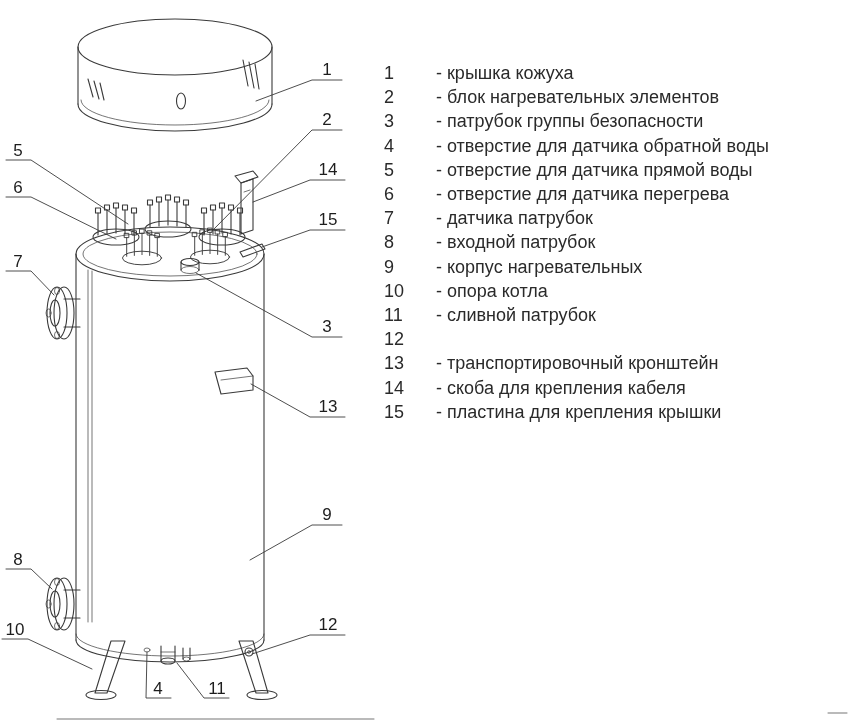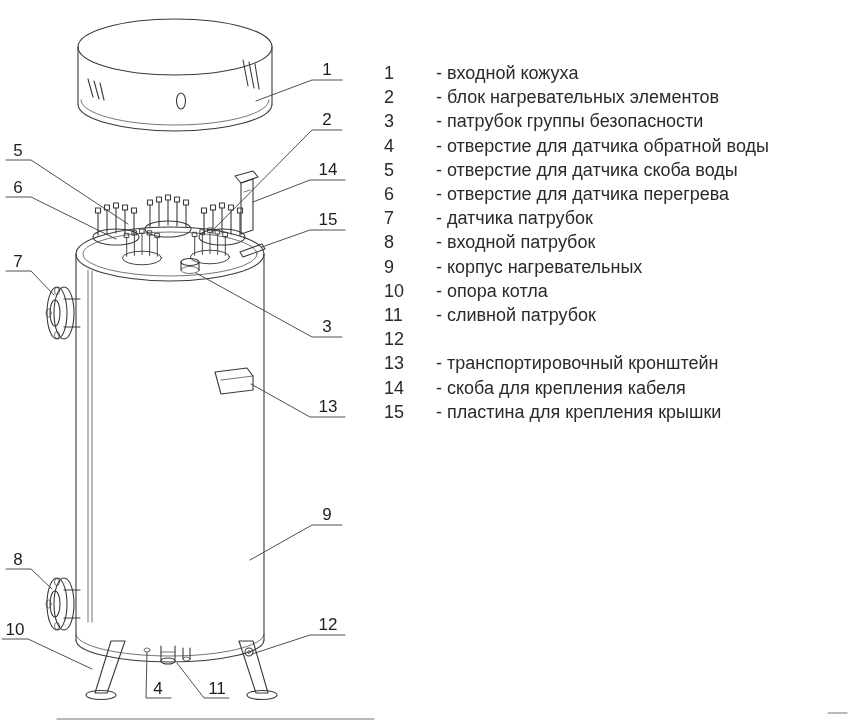--- a/index.html
+++ b/index.html
@@ -198,37 +198,37 @@
 
   <g>
     <line x1="57" y1="719" x2="374" y2="719" class="ln thin"></line>
     <line x1="828" y1="713" x2="847" y2="713" class="ln thin"></line>
   </g>
 </svg>
 
 <div class="legend">
   <div class="legend-row">
     <span class="legend-num">1</span>
-    <span class="legend-txt">- входной кожуха</span>
+    <span class="legend-txt">- крышка кожуха</span>
   </div>
   <div class="legend-row">
     <span class="legend-num">2</span>
     <span class="legend-txt">- блок нагревательных элементов</span>
   </div>
   <div class="legend-row">
     <span class="legend-num">3</span>
     <span class="legend-txt">- патрубок группы безопасности</span>
   </div>
   <div class="legend-row">
     <span class="legend-num">4</span>
     <span class="legend-txt">- отверстие для датчика обратной воды</span>
   </div>
   <div class="legend-row">
     <span class="legend-num">5</span>
-    <span class="legend-txt">- отверстие для датчика скоба воды</span>
+    <span class="legend-txt">- отверстие для датчика прямой воды</span>
   </div>
   <div class="legend-row">
     <span class="legend-num">6</span>
     <span class="legend-txt">- отверстие для датчика перегрева</span>
   </div>
   <div class="legend-row">
     <span class="legend-num">7</span>
     <span class="legend-txt">- датчика патрубок</span>
   </div>
   <div class="legend-row">

